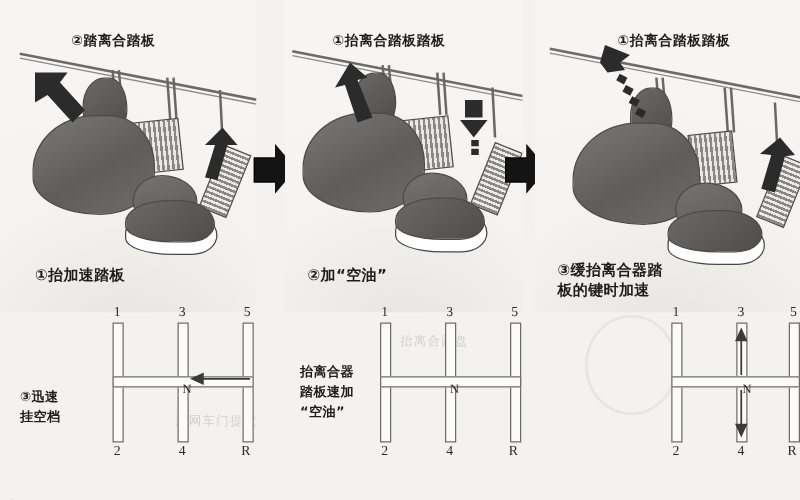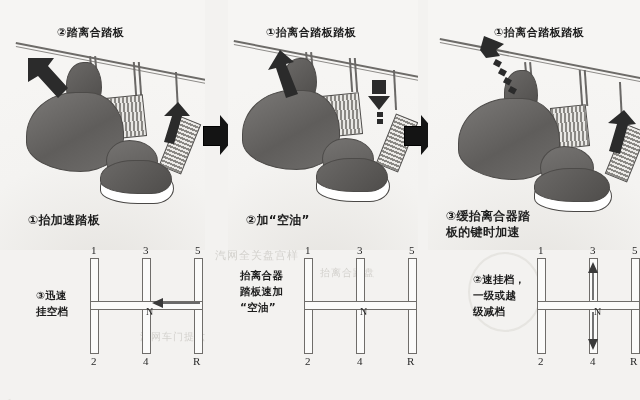--- a/index.html
+++ b/index.html
@@ -50,40 +50,39 @@
      border-top:20px solid transparent;border-bottom:20px solid transparent;border-left:17px solid #141414;}
 
   
   .gear{position:absolute;width:132px;height:100px;}
   .gear .slot{position:absolute;width:7px;background:#fbfbfa;border:1px solid #6f6d6a;}
   .gear .bar{position:absolute;height:7px;background:#fbfbfa;border:1px solid #6f6d6a;}
   .gear .num{position:absolute;font-size:11px;color:#2a2a2a;font-family:"Liberation Serif",serif;}
   .gear .nlab{position:absolute;font-size:10px;color:#2a2a2a;font-family:"Liberation Serif",serif;}
   .gear .garw{position:absolute;}
   .glabel{position:absolute;font-size:10.5px;color:#1d1d1d;font-weight:bold;line-height:1.5;
-          white-space:pre-line;letter-spacing:.3px;}
+          white-space:pre-line;letter-spacing:.3px;margin-top:23px;}
 
   
   .wm{position:absolute;right:8px;bottom:6px;font-size:19px;font-weight:bold;color:#c7102c;
       letter-spacing:1px;white-space:nowrap;}
 </style>
 </head>
 <body>
 
 <div id="page" style="background: rgb(243, 242, 240);">
 
   <div class="bg-ring" style="left:236px;top:18px;width:60px;height:66px;"></div>
   <div class="bg-ring" style="left:248px;top:30px;width:36px;height:42px;"></div>
   <div class="bg-ring" style="left:352px;top:20px;width:56px;height:60px;"></div>
   <div class="bg-ring" style="left:364px;top:32px;width:32px;height:36px;"></div>
   <div class="bg-ring" style="left:468px;top:252px;width:70px;height:76px;"></div>
   <div class="bg-arc" style="left:430px;top:96px;width:260px;height:300px;transform:rotate(18deg);"></div>
   <div class="bg-arc" style="left:452px;top:120px;width:220px;height:250px;transform:rotate(18deg);"></div>
   <div class="bg-arc" style="left:-150px;top:150px;width:230px;height:260px;transform:rotate(200deg);"></div>
-  <div class="bg-text" style="left:215px;top:248px;font-size:11px;">汽网全关盘宫样</div>
   <div class="bg-text" style="left:320px;top:266px;font-size:10px;">抬离合踏盘</div>
   <div class="bg-text" style="left:140px;top:330px;font-size:10px;">汽网车门提六</div>
 
   <div class="panel" style="left:0;width:205px;">
     <div class="shot"></div>
 
     <div class="rail" style="left:16px;top:42px;width:200px;transform:rotate(11deg);"></div>
     <div class="rail thin" style="left:16px;top:46px;width:198px;transform:rotate(11deg);"></div>
 
     <div class="pedal-arm" style="left:91px;top:56px;height:44px;transform:rotate(-5deg);"></div>
@@ -193,21 +192,21 @@
     </svg>
     <svg style="position:absolute;left:168px;top:108px;" width="42" height="52" viewBox="0 0 42 52">
       <polygon points="28,2 40,16 32,17 24,46 13,43 21,16 12,15" fill="#2b2b2b"></polygon>
     </svg>
 
     <div class="hdr" style="left:66px;top:25px;">①抬离合踏板踏板</div>
     <div class="cap" style="left:18px;top:208px;">③缓抬离合器踏
 板的键时加速</div>
   </div>
 
-  <div class="glabel" style="left:36px;top:288px;">③迅速
+  <div class="glabel" style="left:16px;top:288px;">③迅速
 挂空档</div>
   <div class="gear" style="left:88px;top:256px;">
     <div class="num" style="left:3px;top:-12px;">1</div>
     <div class="num" style="left:55px;top:-12px;">3</div>
     <div class="num" style="left:107px;top:-12px;">5</div>
     <div class="slot" style="left:2px;top:2px;height:94px;"></div>
     <div class="slot" style="left:54px;top:2px;height:94px;"></div>
     <div class="slot" style="left:106px;top:2px;height:94px;"></div>
     <div class="bar" style="left:2px;top:45px;width:111px;"></div>
     <div class="nlab" style="left:58px;top:50px;">N</div>
@@ -230,23 +229,20 @@
     <div class="slot" style="left:2px;top:2px;height:94px;"></div>
     <div class="slot" style="left:54px;top:2px;height:94px;"></div>
     <div class="slot" style="left:106px;top:2px;height:94px;"></div>
     <div class="bar" style="left:2px;top:45px;width:111px;"></div>
     <div class="nlab" style="left:58px;top:50px;">N</div>
     <div class="num" style="left:3px;top:99px;">2</div>
     <div class="num" style="left:55px;top:99px;">4</div>
     <div class="num" style="left:105px;top:99px;">R</div>
   </div>
 
-  <div class="glabel" style="left:473px;top:272px;">②速挂档，
-一级或越
-级减档</div>
   <div class="gear" style="left:535px;top:256px;">
     <div class="num" style="left:3px;top:-12px;">1</div>
     <div class="num" style="left:55px;top:-12px;">3</div>
     <div class="num" style="left:97px;top:-12px;">5</div>
     <div class="slot" style="left:2px;top:2px;height:94px;"></div>
     <div class="slot" style="left:54px;top:2px;height:94px;"></div>
     <div class="slot" style="left:96px;top:2px;height:94px;"></div>
     <div class="bar" style="left:2px;top:45px;width:101px;"></div>
     <div class="nlab" style="left:59px;top:50px;">N</div>
     <svg class="garw" style="left:52px;top:4px;" width="12" height="42" viewBox="0 0 12 42">

